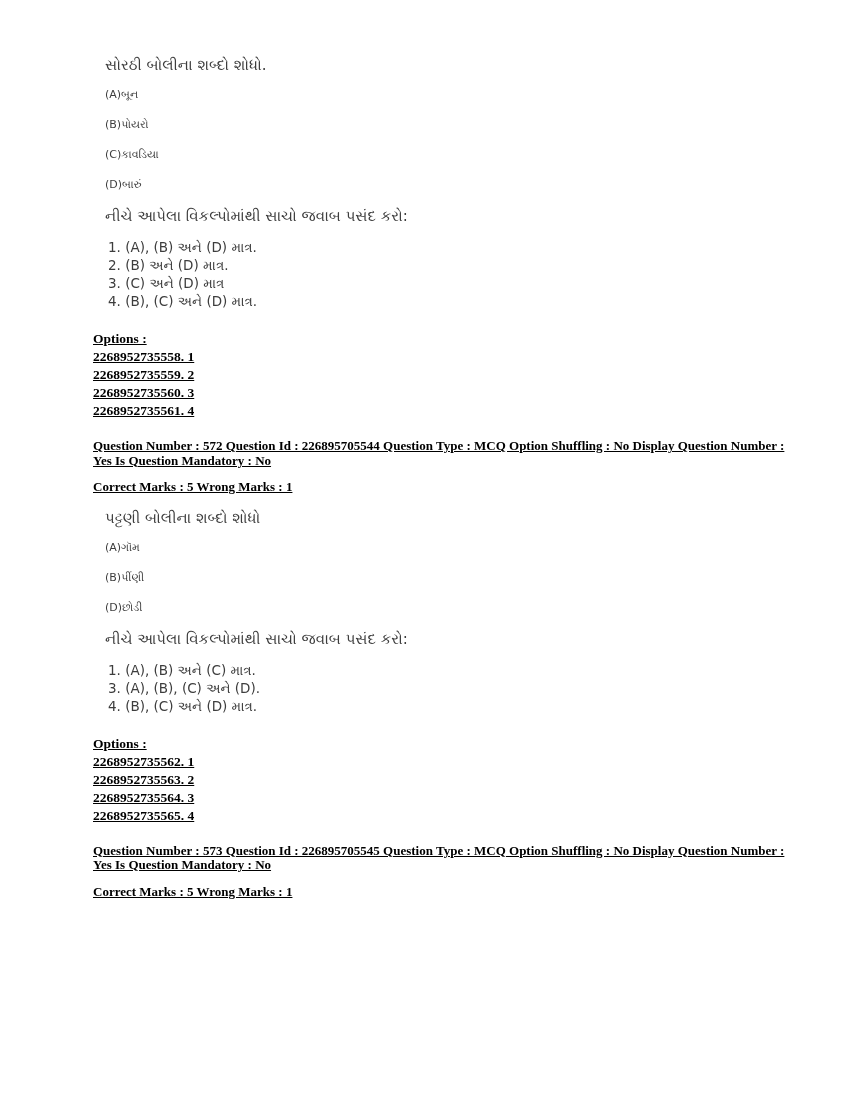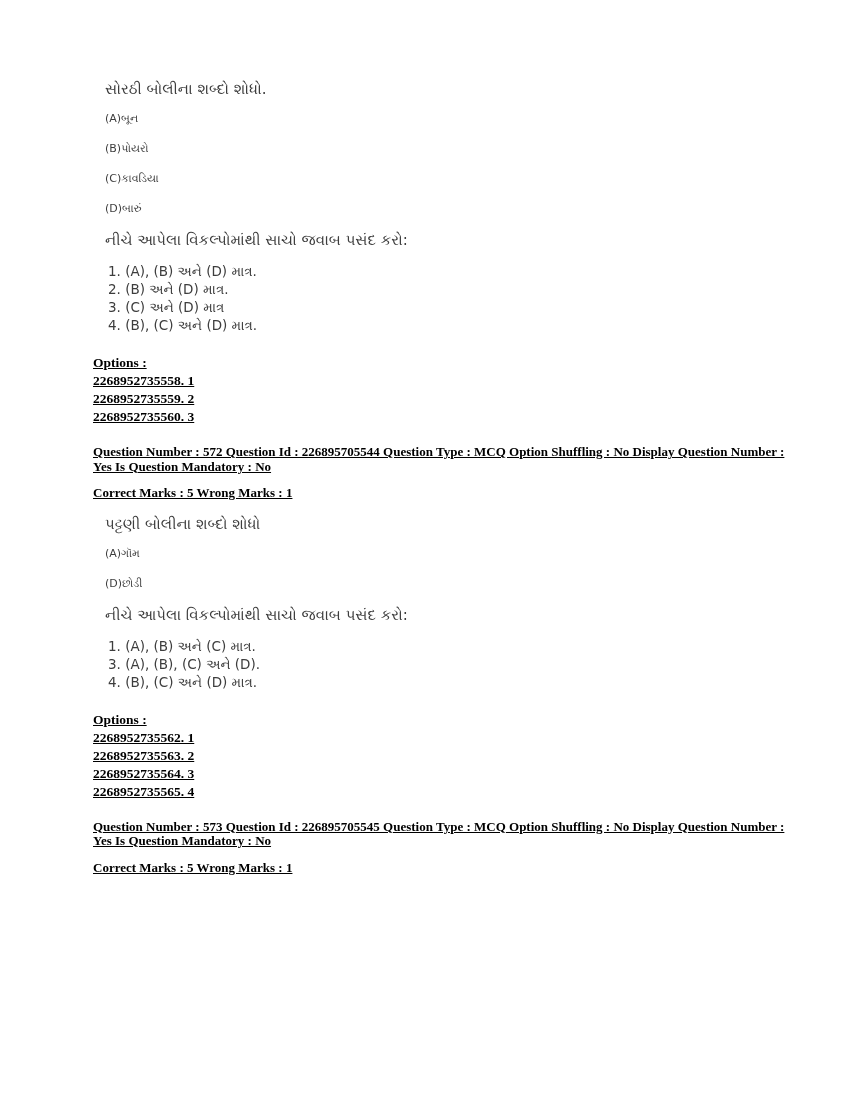--- a/index.html
+++ b/index.html
@@ -9,21 +9,21 @@
   }
   .sheet {
     position: relative;
     width: 850px;
     height: 1100px;
     background: #ffffff;
     overflow: hidden;
     font-family: "Liberation Serif", serif;
   }
   .content {
-    padding: 80px 60px 0 93px;
+    padding: 56px 60px 0 93px;
   }
 
   
   .gu {
     font-family: "DejaVu Sans", sans-serif;
     color: #3d3d3d;
     font-weight: 400;
   }
   .g-prompt {
     font-size: 15px;
@@ -100,31 +100,33 @@
         <div class="gu g-list-item">1. (A), (B) અને (D) માત્ર.</div>
         <div class="gu g-list-item">2. (B) અને (D) માત્ર.</div>
         <div class="gu g-list-item">3. (C) અને (D) માત્ર</div>
         <div class="gu g-list-item">4. (B), (C) અને (D) માત્ર.</div>
       </div>
       <div class="options-block">
         <div class="en-bold options-heading">Options :</div>
         <div class="en-bold option-id">2268952735558. 1</div>
         <div class="en-bold option-id">2268952735559. 2</div>
         <div class="en-bold option-id">2268952735560. 3</div>
+        <div class="en-bold option-id">2268952735561. 4</div>
       </div>
     </section>
 
     <section class="q-header">
       <div class="en-bold q-meta">Question Number : 572 Question Id : 226895705544 Question Type : MCQ Option Shuffling : No Display Question Number : Yes Is Question Mandatory : No</div>
       <div class="en-bold q-marks">Correct Marks : 5 Wrong Marks : 1</div>
     </section>
 
     <section class="q2-start">
       <div class="gu g-prompt">પટ્ટણી બોલીના શબ્દો શોધો</div>
       <div class="gu g-choice">(A)ગૉમ</div>
+      <div class="gu g-choice">(B)પીંણી</div>
       <div class="gu g-choice">(D)છોડી</div>
       <div class="gu g-instruction">નીચે આપેલા વિકલ્પોમાંથી સાચો જવાબ પસંદ કરો:</div>
       <div class="g-list">
         <div class="gu g-list-item">1. (A), (B) અને (C) માત્ર.</div>
         <div class="gu g-list-item">3. (A), (B), (C) અને (D).</div>
         <div class="gu g-list-item">4. (B), (C) અને (D) માત્ર.</div>
       </div>
       <div class="options-block">
         <div class="en-bold options-heading">Options :</div>
         <div class="en-bold option-id">2268952735562. 1</div>

